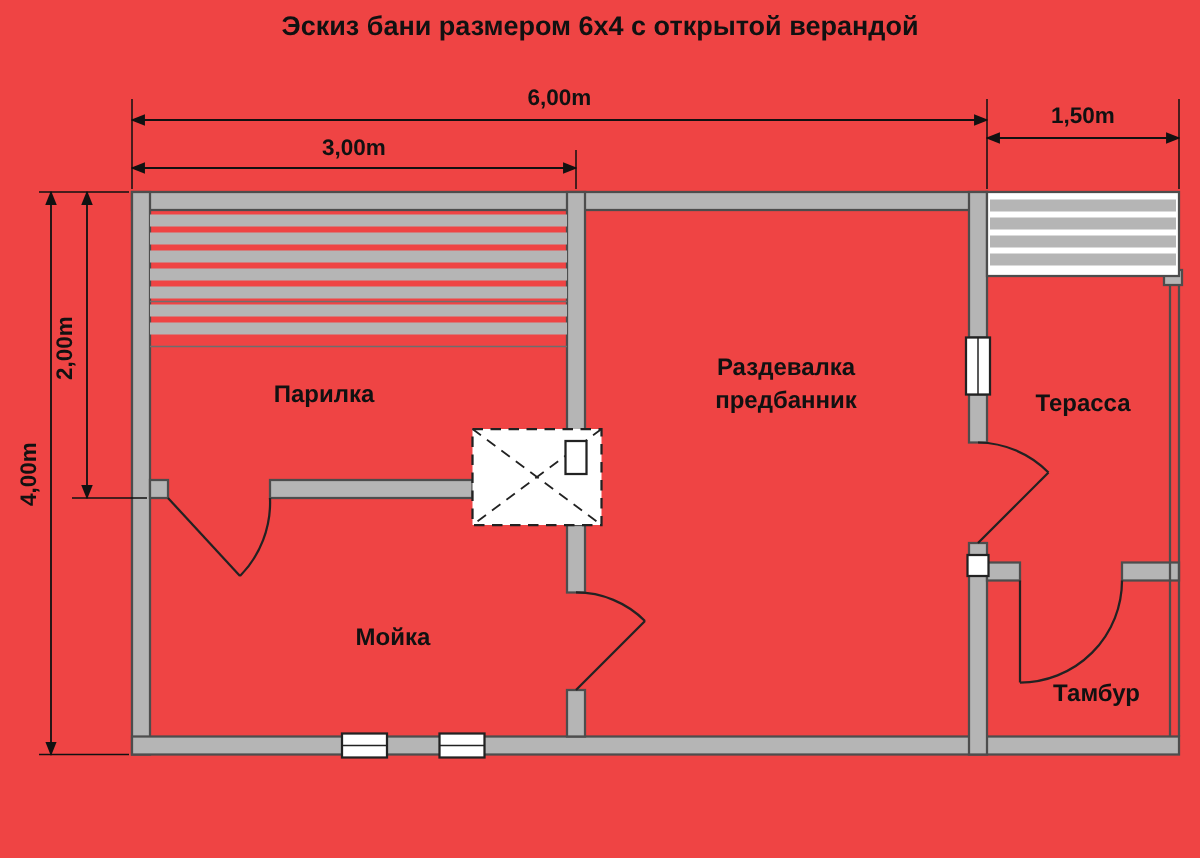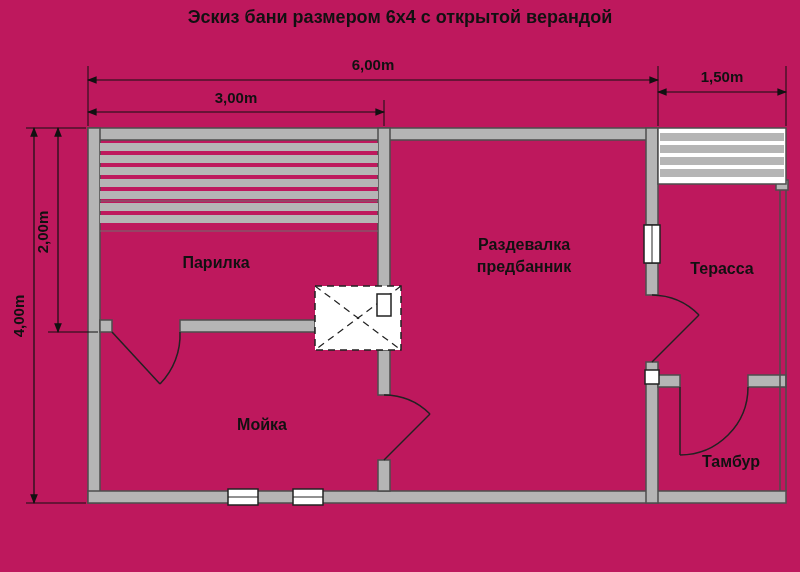--- a/index.html
+++ b/index.html
@@ -1,19 +1,19 @@
 <!DOCTYPE html>
 <html><head>
 <meta charset="utf-8">
 <style>
   html,body { margin:0; padding:0; background:#ffffff; }
   .page {
     position:relative;
     width:800px; height:572px;
-    background:#be185d;
+    background:#ef4444;
     font-family:"Liberation Sans", sans-serif;
     overflow:hidden;
   }
   svg { display:block; }
   text { fill:#111; }
   .title-text { font-size:18px; font-weight:bold; }
   .dim-text   { font-size:15px; font-weight:bold; }
   .room-text  { font-size:16px; font-weight:bold; }
   .wall   { fill:#b5b5b5; stroke:#4d4d4d; stroke-width:1.5; }
   .thinln { stroke:#4d4d4d; stroke-width:1.5; fill:none; }

